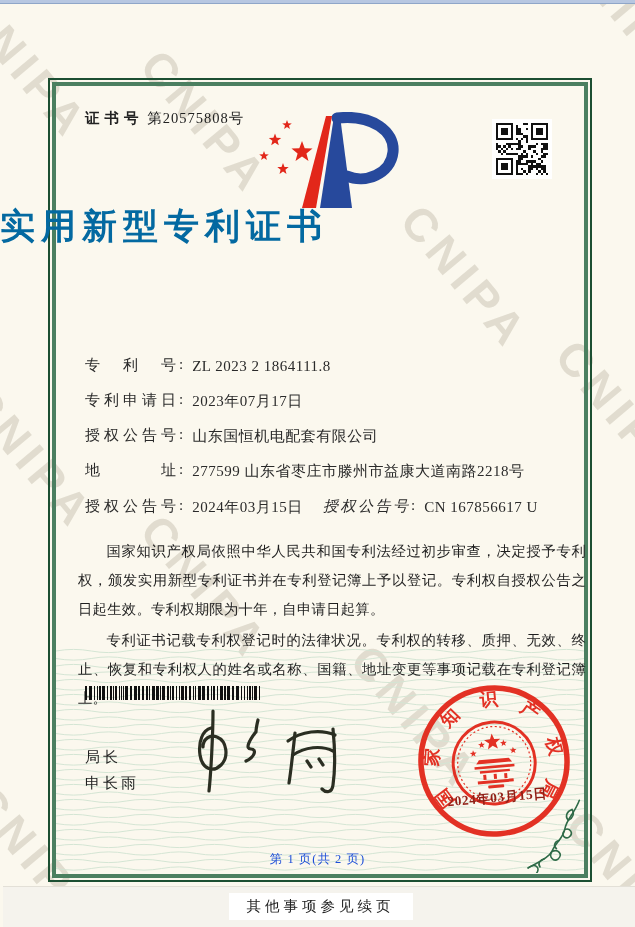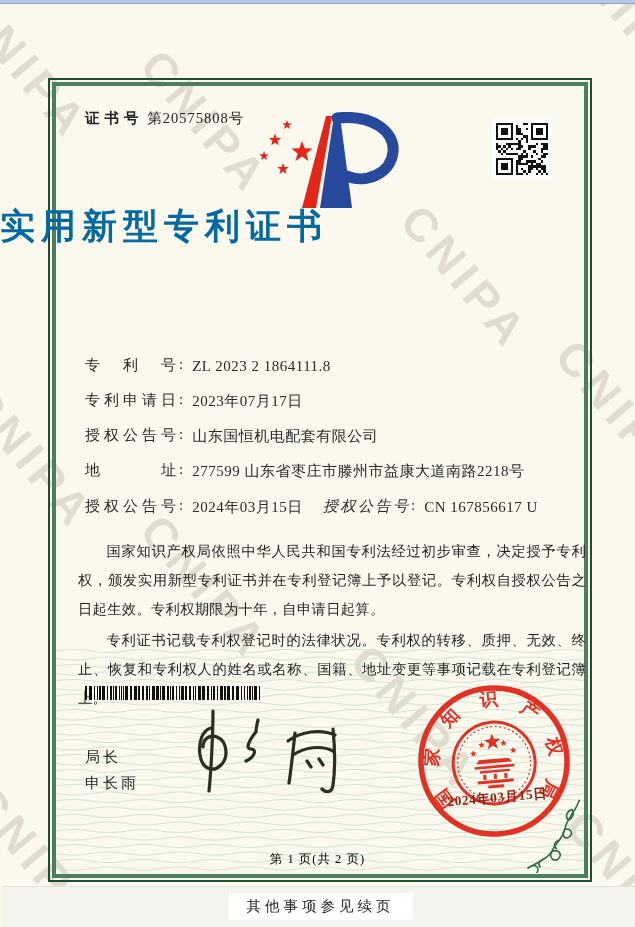--- a/index.html
+++ b/index.html
@@ -47,21 +47,21 @@
 
   .director{position:absolute;left:85px;top:744px;font-family:"Liberation Sans","DejaVu Sans",sans-serif;
             font-size:15px;letter-spacing:3px;color:#1d1d1d;line-height:26px;}
   #signature{position:absolute;left:183px;top:703px;z-index:3;}
   #signature path{fill:none;stroke:#2b2e22;stroke-width:3.2px;stroke-linecap:round;stroke-linejoin:round;}
 
   #seal{position:absolute;left:404px;top:671px;z-index:4;opacity:.95;}
   #seal-ring text{fill:#e2271a;font-size:18px;font-weight:700;font-family:"Liberation Serif",serif;}
   #seal-date{fill:#8c150c;font-size:13.5px;font-weight:700;letter-spacing:.5px;}
 
-  .page-num{position:absolute;left:0;right:0;top:851px;text-align:center;font-size:12.5px;letter-spacing:1px;color:#000000;}
+  .page-num{position:absolute;left:0;right:0;top:851px;text-align:center;font-size:12.5px;letter-spacing:1px;color:#1d4ed8;}
 
   .bottom-strip{position:absolute;left:3px;top:886px;width:635px;height:41px;background:#f5f3ed;border-top:1px solid #e3e0d7;z-index:5;}
   .cont-box{position:absolute;left:50%;top:6px;transform:translateX(-50%);background:#fff;
             padding:4px 18px;font-size:14.5px;letter-spacing:4px;color:#222;white-space:nowrap;}
 </style>
 </head>
 <body>
 
 <div class="shot">
   <div class="top-strip"></div>

